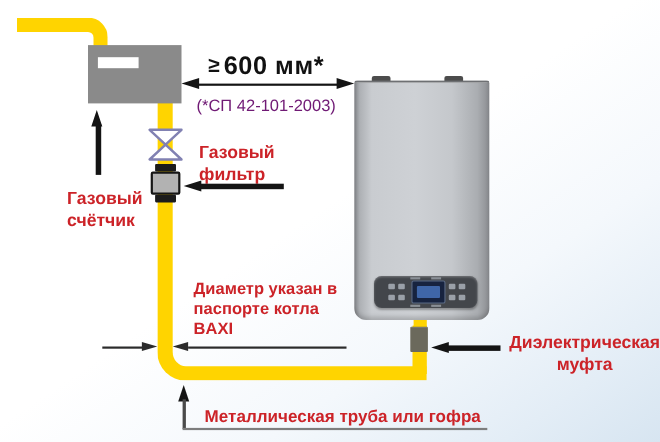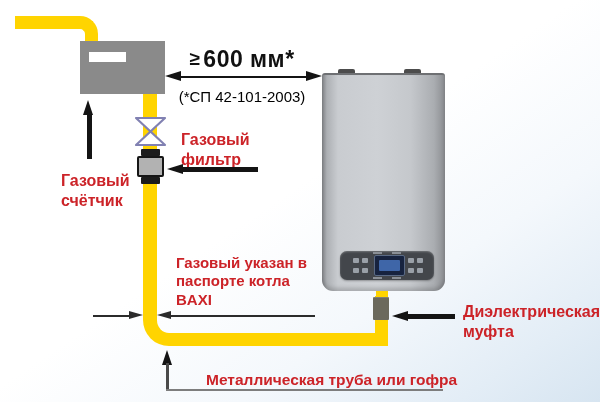--- a/index.html
+++ b/index.html
@@ -72,26 +72,26 @@
   .ah-right{width:0;height:0;border-top:5.5px solid transparent;border-bottom:5.5px solid transparent;border-left:16px solid var(--arrow-black);}
   .ah-up{width:0;height:0;border-left:5.5px solid transparent;border-right:5.5px solid transparent;border-bottom:15px solid var(--arrow-black);}
   .ah-left.small{border-top-width:4.5px;border-bottom-width:4.5px;border-right-width:14px;border-right-color:#2b2b2b;}
   .ah-right.small{border-top-width:4.5px;border-bottom-width:4.5px;border-left-width:14px;border-left-color:#2b2b2b;}
   .shaft-h{height:5px;background:var(--arrow-black);}
   .shaft-v{width:5px;background:var(--arrow-black);}
   
   .red{color:var(--label-red);font-weight:bold;white-space:pre-line;line-height:1.22;}
   .distance{left:163px;top:46px;width:158px;text-align:center;color:#111;font-weight:bold;font-size:23px;letter-spacing:.5px;}
   .distance .gte{font-size:19px;vertical-align:2px;margin-right:3px;}
-  .distance-note{left:166px;top:88px;width:152px;text-align:center;color:#000000;font-size:15px;white-space:nowrap;}
+  .distance-note{left:166px;top:88px;width:152px;text-align:center;color:#701a75;font-size:15px;white-space:nowrap;}
   .lbl-filter{left:181px;top:130px;font-size:16px;}
   .lbl-meter{left:61px;top:171px;font-size:16px;}
   .lbl-diameter{left:176px;top:254px;font-size:15px;}
-  .lbl-coupling{left:463px;top:302px;font-size:16px;}
-  .lbl-pipe{left:186px;top:371px;font-size:15.5px;white-space:nowrap;margin-left:20px;}
+  .lbl-coupling{left:463px;top:302px;font-size:16px;text-align:center;}
+  .lbl-pipe{left:186px;top:371px;font-size:15.5px;white-space:nowrap;}
   .base-line{left:166px;top:389px;width:277px;height:2px;background:var(--line-gray);}
 </style>
 </head>
 <body>
 
 <div class="abs pipe-elbow-top"></div>
 <div class="abs pipe-main"></div>
 <div class="abs pipe-stub-right"></div>
 <div class="abs pipe-stub-boiler"></div>
 
@@ -144,21 +144,21 @@
 <div class="abs ah-up" style="left:83px;top:100px;"></div>
 <div class="abs shaft-v" style="left:87px;top:113px;height:46px;"></div>
 <div class="abs red lbl-meter">Газовый
 счётчик</div>
 
 <div class="abs red lbl-filter">Газовый
 фильтр</div>
 <div class="abs ah-left" style="left:167px;top:164px;"></div>
 <div class="abs shaft-h" style="left:182px;top:167px;width:76px;"></div>
 
-<div class="abs red lbl-diameter">Газовый указан в
+<div class="abs red lbl-diameter">Диаметр указан в
 паспорте котла
 BAXI</div>
 <div class="abs thin" style="left:93px;top:315px;width:42px;"></div>
 <div class="abs ah-right small" style="left:129px;top:311px;"></div>
 <div class="abs ah-left small" style="left:157px;top:311px;"></div>
 <div class="abs thin" style="left:171px;top:315px;width:144px;"></div>
 
 <div class="abs ah-left" style="left:392px;top:311px;"></div>
 <div class="abs shaft-h" style="left:407px;top:314px;width:48px;"></div>
 <div class="abs red lbl-coupling">Диэлектрическая

